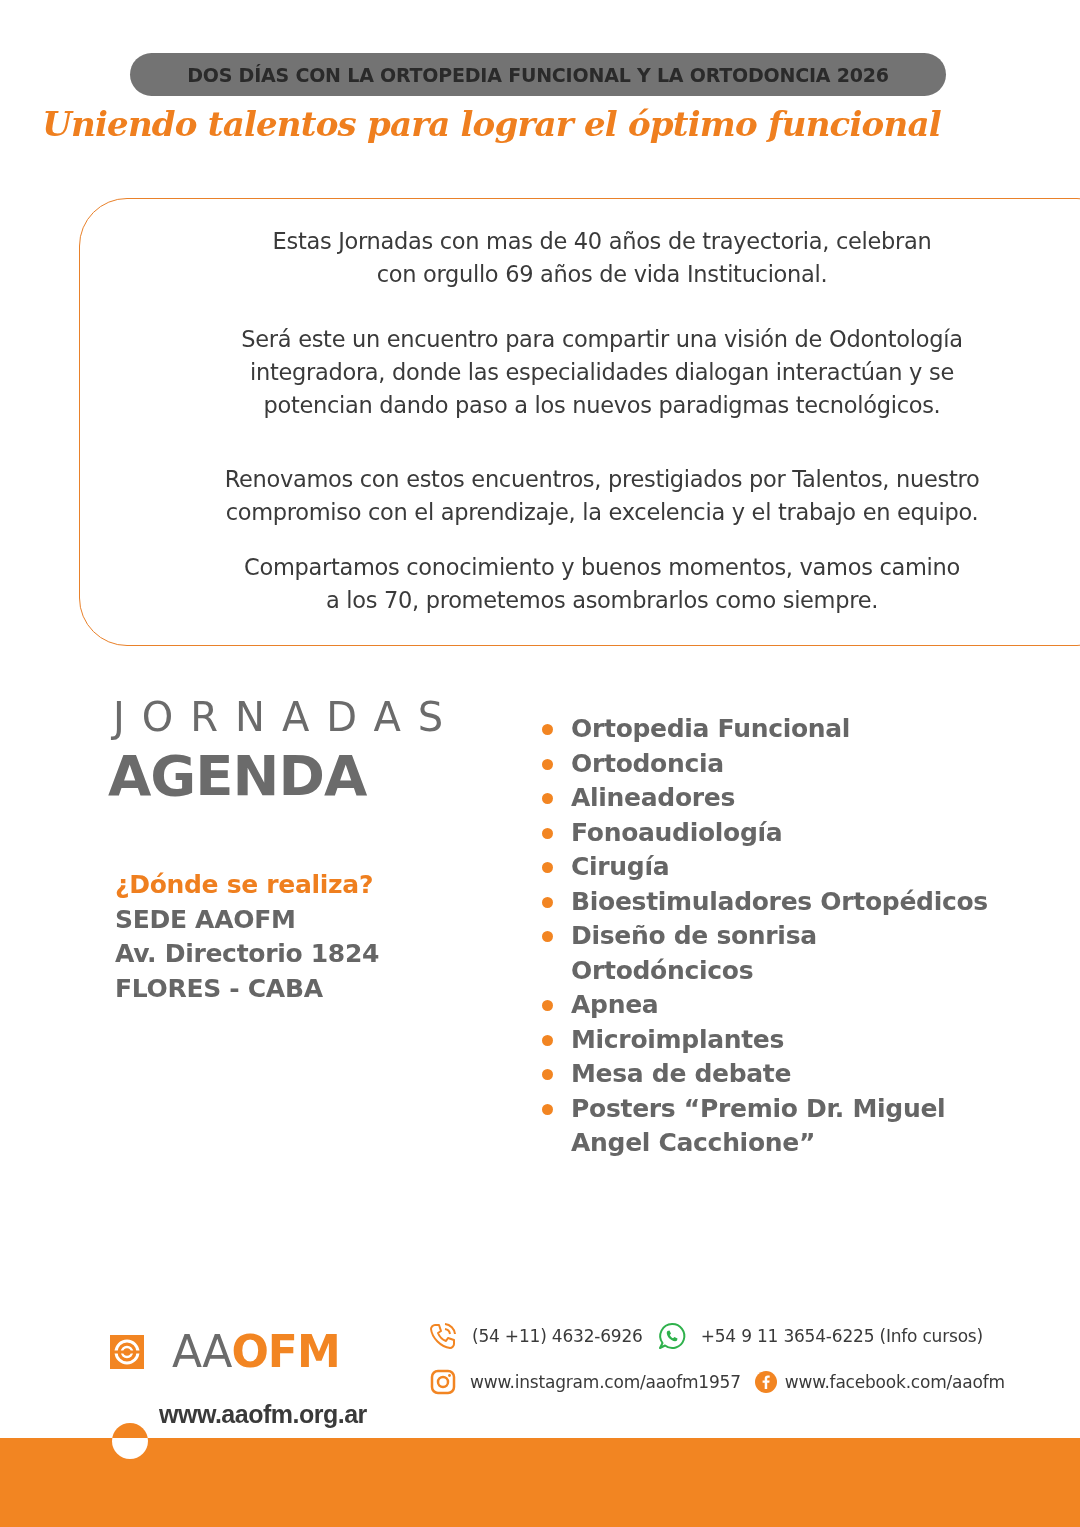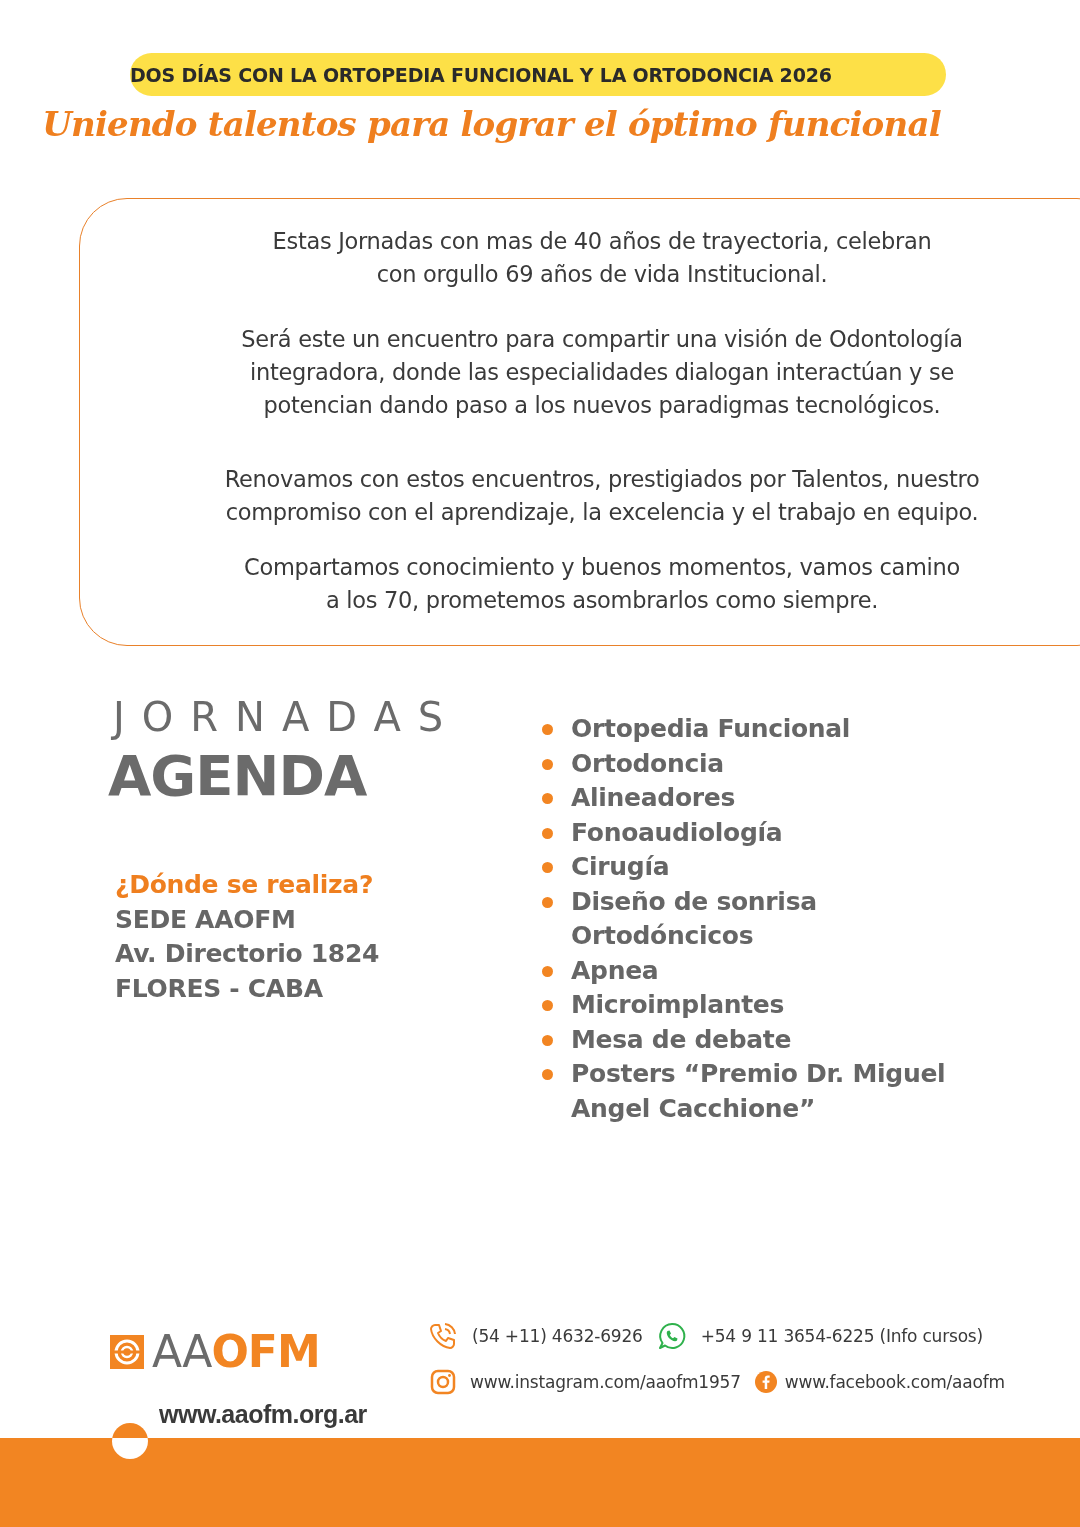--- a/index.html
+++ b/index.html
@@ -1,22 +1,22 @@
 <!DOCTYPE html>
 <html><head>
   <meta charset="utf-8">
   <style>
     * { box-sizing: border-box; margin: 0; padding: 0; }
     html, body { width: 1080px; height: 1527px; background: #ffffff; overflow: hidden; }
     body { position: relative; font-family: "DejaVu Sans", sans-serif; color: #3a3a3a; }
 
     .top-pill {
       position: absolute; left: 130px; top: 53px; width: 816px; height: 43px;
-      background: #fde047; border-radius: 22px;
-      display: flex; align-items: center; justify-content: flex-start;
+      background: #737373; border-radius: 22px;
+      display: flex; align-items: center; justify-content: center;
     }
     .top-pill span {
       font-family: "DejaVu Sans", sans-serif; font-weight: bold; font-size: 19px;
       color: #2a2a2a; letter-spacing: -0.2px; white-space: nowrap;
     }
     .tagline {
       position: absolute; left: 0; top: 104px; width: 983px; text-align: center;
       font-family: "DejaVu Serif", serif; font-style: italic; font-weight: bold;
       font-size: 34px; color: #ef7f1f; letter-spacing: -0.8px; white-space: nowrap;
     }
@@ -59,21 +59,21 @@
     .topics li .bullet {
       position: absolute; left: 2px; top: 12px; width: 11px; height: 11px;
       border-radius: 50%; background: #f28522;
     }
 
     .logo { position: absolute; left: 110px; top: 1330px; display: flex; align-items: center; }
     .logo-mark {
       width: 34px; height: 34px; background: #f28522; position: relative;
     }
     .logo-mark svg { position: absolute; left: 0; top: 0; }
-    .logo-text { margin-left: 8px; font-family: "DejaVu Sans", sans-serif; font-size: 44px; line-height: 44px; letter-spacing: -1px; }
+    .logo-text { margin-left: 28px; font-family: "DejaVu Sans", sans-serif; font-size: 44px; line-height: 44px; letter-spacing: -1px; }
     .logo-text .aa { color: #6b6b6b; font-weight: normal; }
     .logo-text .ofm { color: #f28522; font-weight: bold; }
 
     .website {
       position: absolute; left: 159px; top: 1400px;
       font-family: "Liberation Sans", sans-serif; font-weight: bold; font-size: 25px;
       color: #3a3a3a; letter-spacing: -0.5px;
     }
 
     .contacts { position: absolute; left: 428px; top: 1320px; }
@@ -131,20 +131,21 @@
   <div>Av. Directorio 1824</div>
   <div>FLORES - CABA</div>
 </div>
 
 <ul class="topics">
   <li><span class="bullet"></span><span>Ortopedia Funcional</span></li>
   <li><span class="bullet"></span><span>Ortodoncia</span></li>
   <li><span class="bullet"></span><span>Alineadores</span></li>
   <li><span class="bullet"></span><span>Fonoaudiología</span></li>
   <li><span class="bullet"></span><span>Cirugía</span></li>
+  <li><span class="bullet"></span><span>Bioestimuladores Ortopédicos</span></li>
   <li><span class="bullet"></span><span>Diseño de sonrisa</span></li>
   <li><span>Ortodóncicos</span></li>
   <li><span class="bullet"></span><span>Apnea</span></li>
   <li><span class="bullet"></span><span>Microimplantes</span></li>
   <li><span class="bullet"></span><span>Mesa de debate</span></li>
   <li><span class="bullet"></span><span>Posters “Premio Dr. Miguel</span></li>
   <li><span>Angel Cacchione”</span></li>
 </ul>
 
 <div class="logo">

